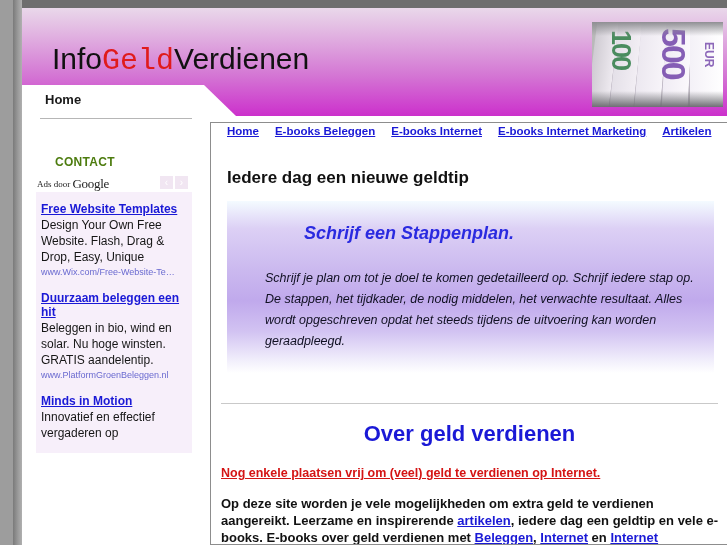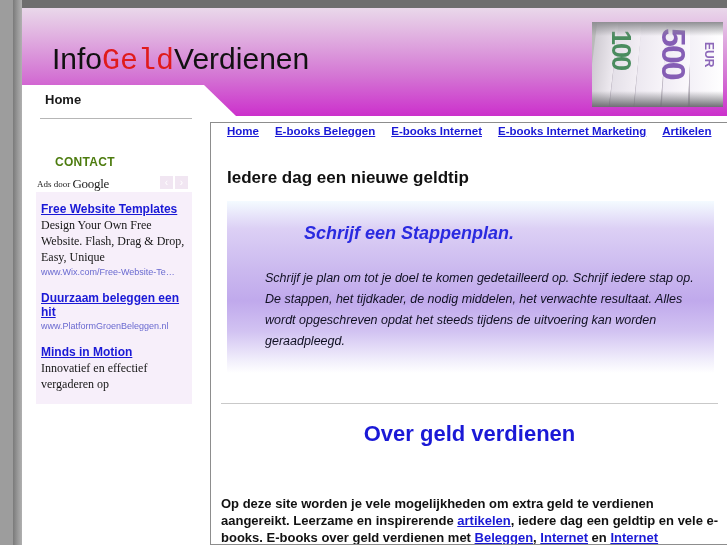--- a/index.html
+++ b/index.html
@@ -254,21 +254,20 @@
     font-size: 12px;
     font-weight: bold;
     line-height: 14px;
     text-decoration: underline;
     margin-bottom: 1px;
   }
   .ad-text {
     color: #161616;
     font-size: 12px;
     line-height: 15px;
-    font-family: Liberation Serif, serif;
   }
   .ad-url {
     display: block;
     color: #6a6ad0;
     font-size: 9px;
     line-height: 12px;
     margin-top: 1px;
     white-space: nowrap;
     overflow: hidden;
   }
@@ -434,20 +433,21 @@
 
         <div class="ad">
           <a class="ad-title" href="#">Free Website Templates</a>
           <span class="ad-text">Design Your Own Free Website. Flash, Drag &amp; Drop, Easy, Unique</span>
           <span class="ad-url">www.Wix.com/Free-Website-Te…</span>
         </div>
 
 
         <div class="ad">
           <a class="ad-title" href="#">Duurzaam beleggen een hit</a>
+          <span class="ad-text">Beleggen in bio, wind en solar. Nu hoge winsten. GRATIS aandelentip.</span>
           <span class="ad-url">www.PlatformGroenBeleggen.nl</span>
         </div>
 
         <div class="ad">
           <a class="ad-title" href="#">Minds in Motion</a>
           <span class="ad-text">Innovatief en effectief vergaderen op</span>
         </div>
 
       </div>
     </div>
@@ -463,19 +463,20 @@
 
     <div id="tipbox">
       <div id="tip-title">Schrijf een Stappenplan.</div>
       <div id="tip-body">Schrijf je plan om tot je doel te komen gedetailleerd op. Schrijf iedere stap op. De stappen, het tijdkader, de nodig middelen, het verwachte resultaat. Alles wordt opgeschreven opdat het steeds tijdens de uitvoering kan worden geraadpleegd.</div>
     </div>
 
     <div id="hr1"></div>
 
     <div id="section-title">Over geld verdienen</div>
 
+    <a id="red-link" href="#">Nog enkele plaatsen vrij om (veel) geld te verdienen op Internet.</a>
 
     <div id="body-copy"><span>Op deze site worden je vele mogelijkheden om extra geld te verdienen aangereikt. Leerzame en inspirerende </span><a href="#">artikelen</a><span>, iedere dag een geldtip en vele e-books. E-books over geld verdienen met </span><a href="#">Beleggen</a><span>, </span><a href="#">Internet</a><span> en </span><a href="#">Internet Marketing</a></div>
 
   </div>
 
   <div id="top-strip" style="left:0;width:705px;"></div>
 </div>
 
 </body></html>

